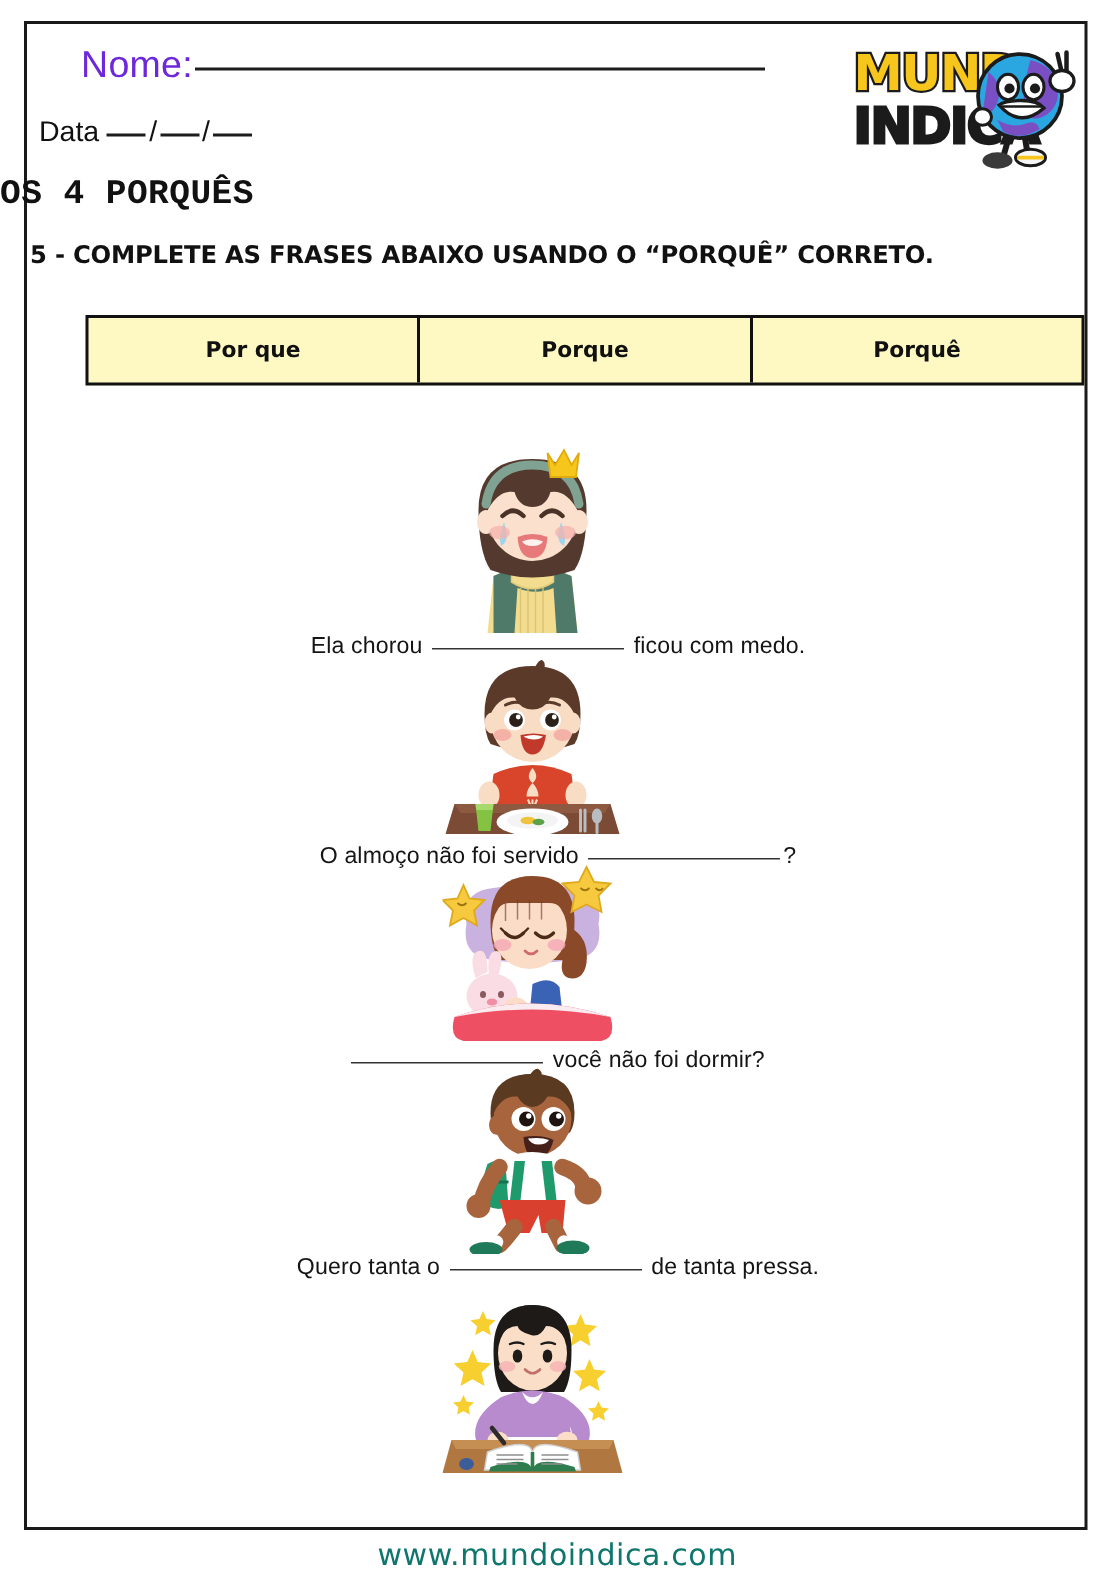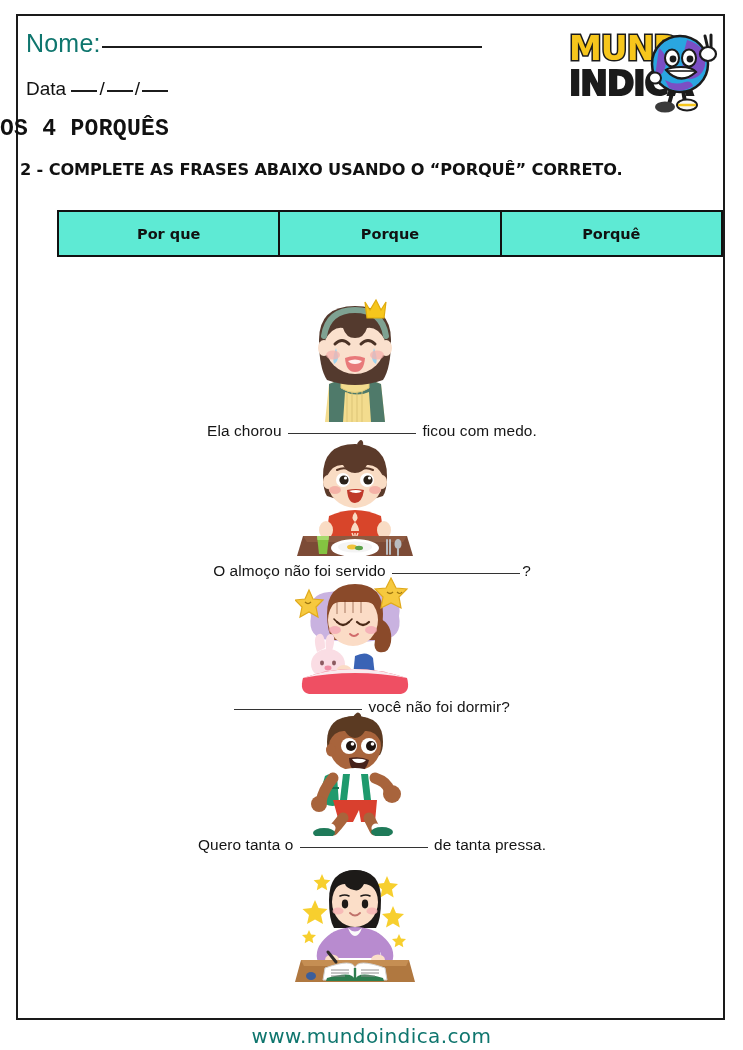--- a/index.html
+++ b/index.html
@@ -33,21 +33,22 @@
     position: absolute;
     left: 26px;
     top: 26px;
     width: 520px;
   }
   .name-row {
     font-size: 25px;
     letter-spacing: 0.2px;
     white-space: nowrap;
     line-height: 34px;
-    color: #0f766e;
+    color: #6d28d9;
+    margin-left: 28px;
   }
   .name-label { }
   .name-rule {
     display: inline-block;
     width: 380px;
     border-bottom: 2px solid #1c1c1c;
     vertical-align: 4px;
     margin-left: 1px;
   }
   .date-row {
@@ -131,21 +132,21 @@
   
   .options-table {
     position: absolute;
     left: 57px;
     top: 210px;
     width: 666px;
     height: 47px;
     display: flex;
     border: 2.5px solid #111;
     box-sizing: border-box;
-    background: #5eead4;
+    background: #fef9c3;
   }
   .option-cell {
     flex: 1 1 0;
     display: flex;
     align-items: center;
     justify-content: center;
     font-family: "DejaVu Sans", sans-serif;
     font-size: 14.5px;
     font-weight: bold;
     border-right: 2.5px solid #111;
@@ -240,21 +241,21 @@
 
     <path d="M66 8 l3 13 M72 7 l0 14" stroke="#1b1b1b" stroke-width="3" fill="none" stroke-linecap="round"></path>
     <ellipse cx="69" cy="26" rx="8" ry="7" fill="#ffffff" stroke="#1b1b1b" stroke-width="2.2"></ellipse>
 
     <ellipse cx="16" cy="50" rx="6" ry="5.5" fill="#ffffff" stroke="#1b1b1b" stroke-width="2"></ellipse>
   </svg>
 </div>
 
 <div class="worksheet-title">OS 4 PORQUÊS</div>
 
-<div class="instruction">2 - COMPLETE AS FRASES ABAIXO USANDO O “PORQUÊ” CORRETO.</div>
+<div class="instruction">5 - COMPLETE AS FRASES ABAIXO USANDO O “PORQUÊ” CORRETO.</div>
 
 <div class="options-table">
   <div class="option-cell">Por que</div>
   <div class="option-cell">Porque</div>
   <div class="option-cell">Porquê</div>
 </div>
 
 <div class="exercise" style="top:292px">
   <div class="ex-art">
     <svg viewBox="0 0 120 130" width="120" height="130">

